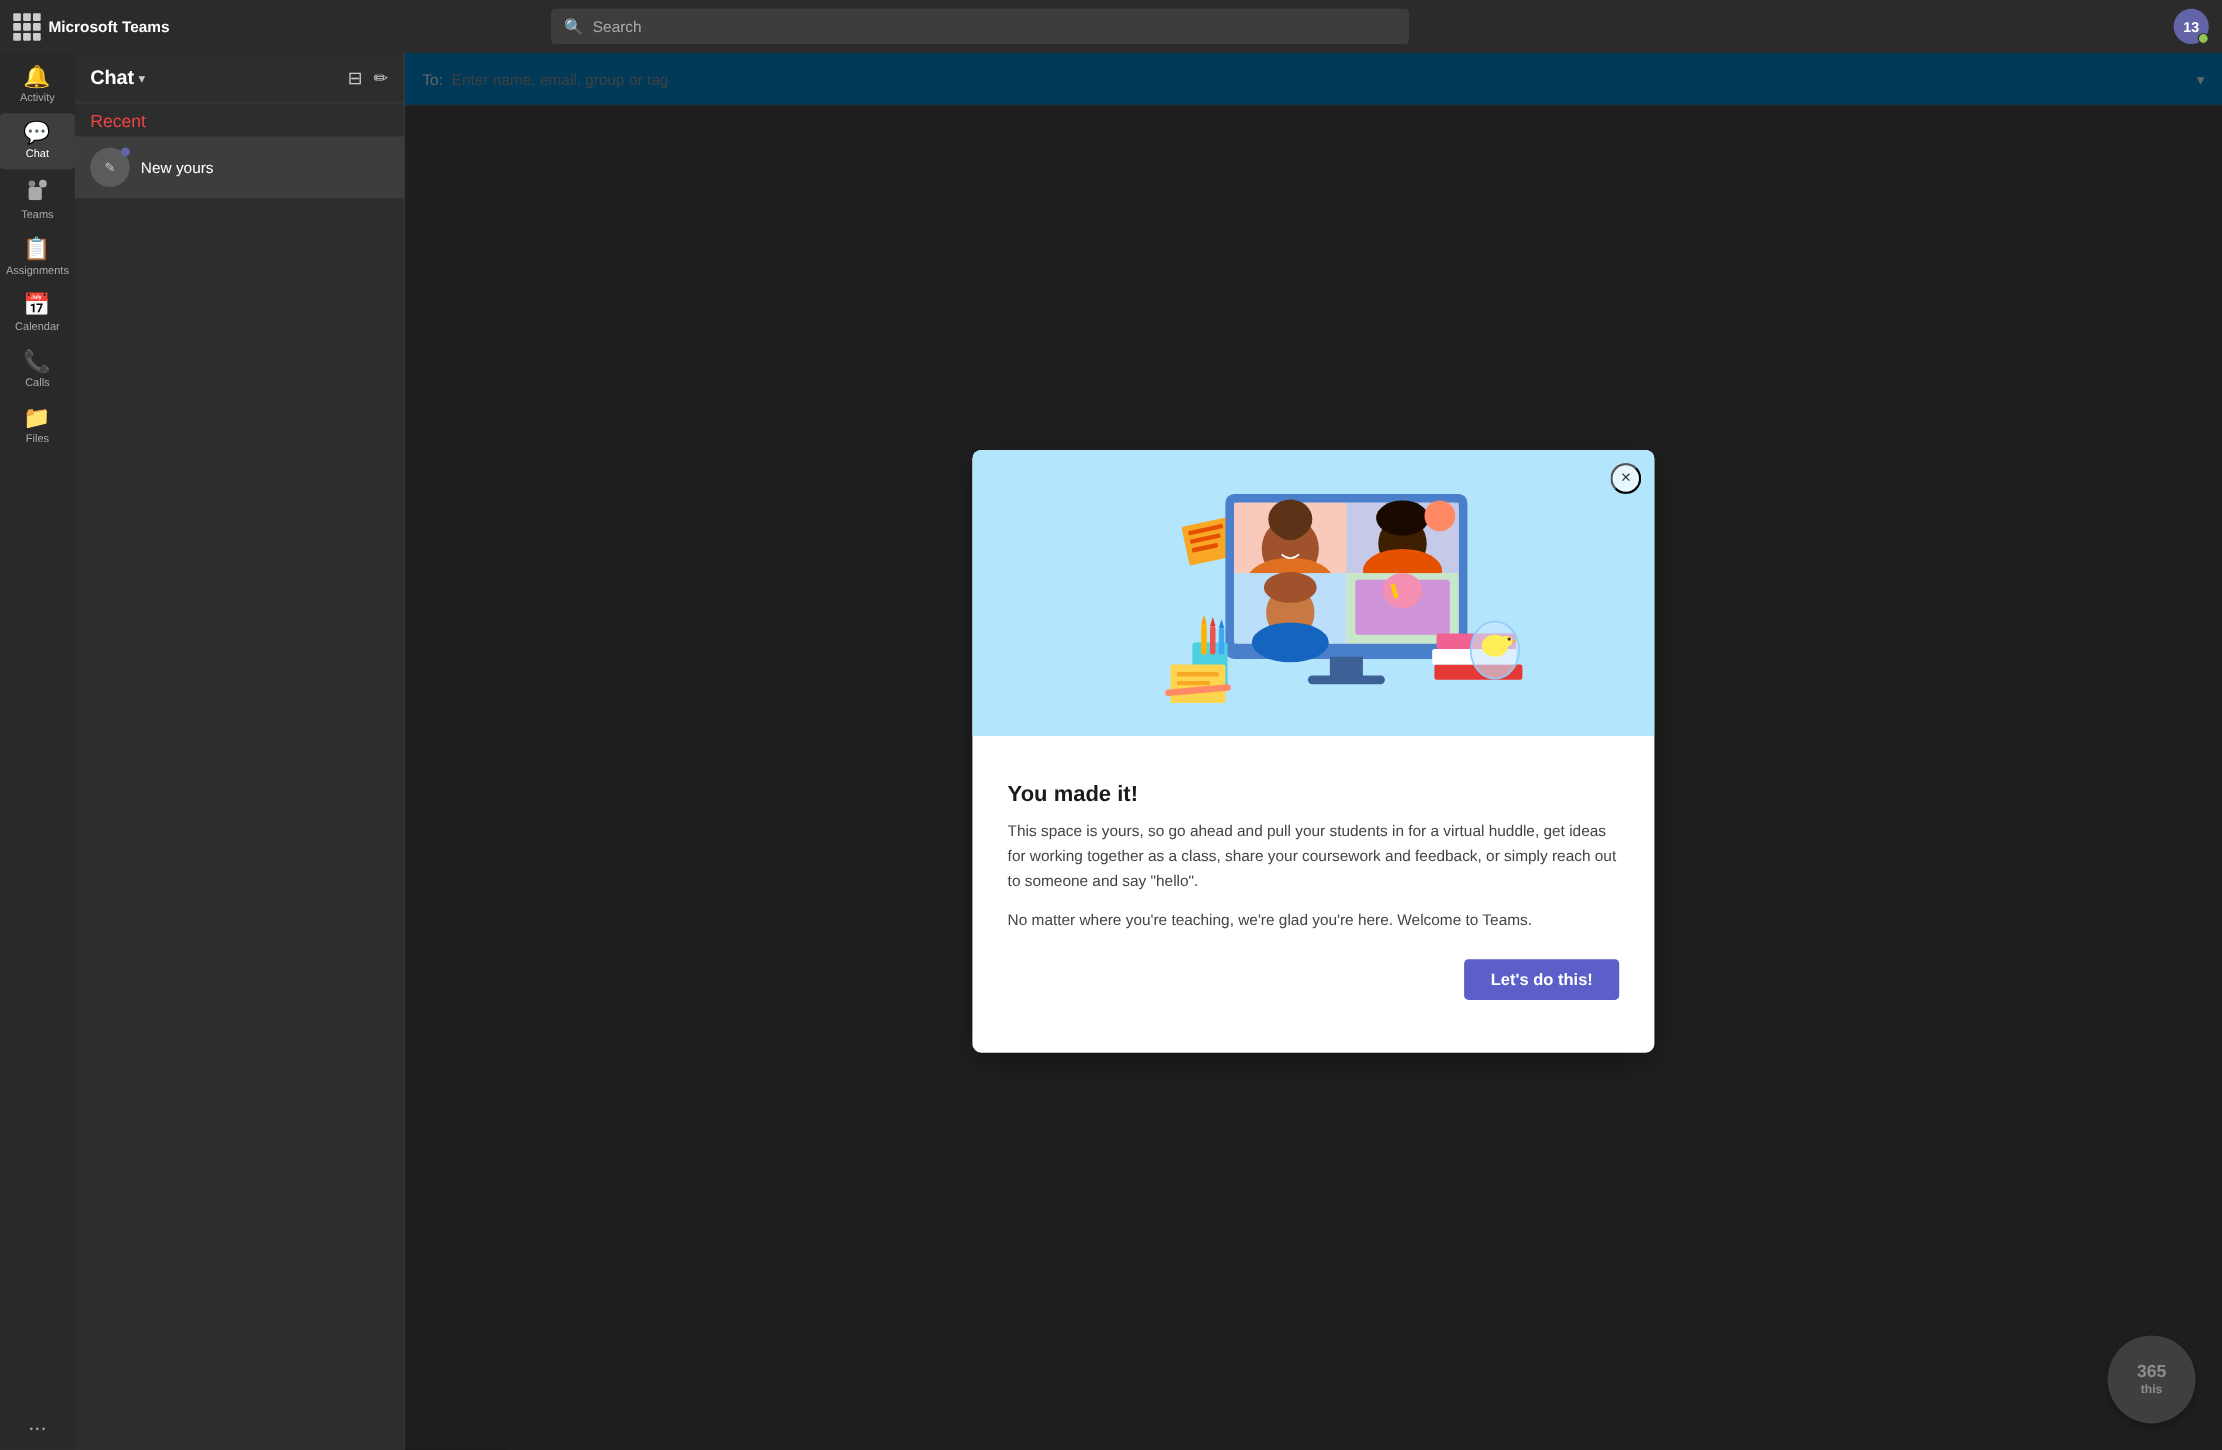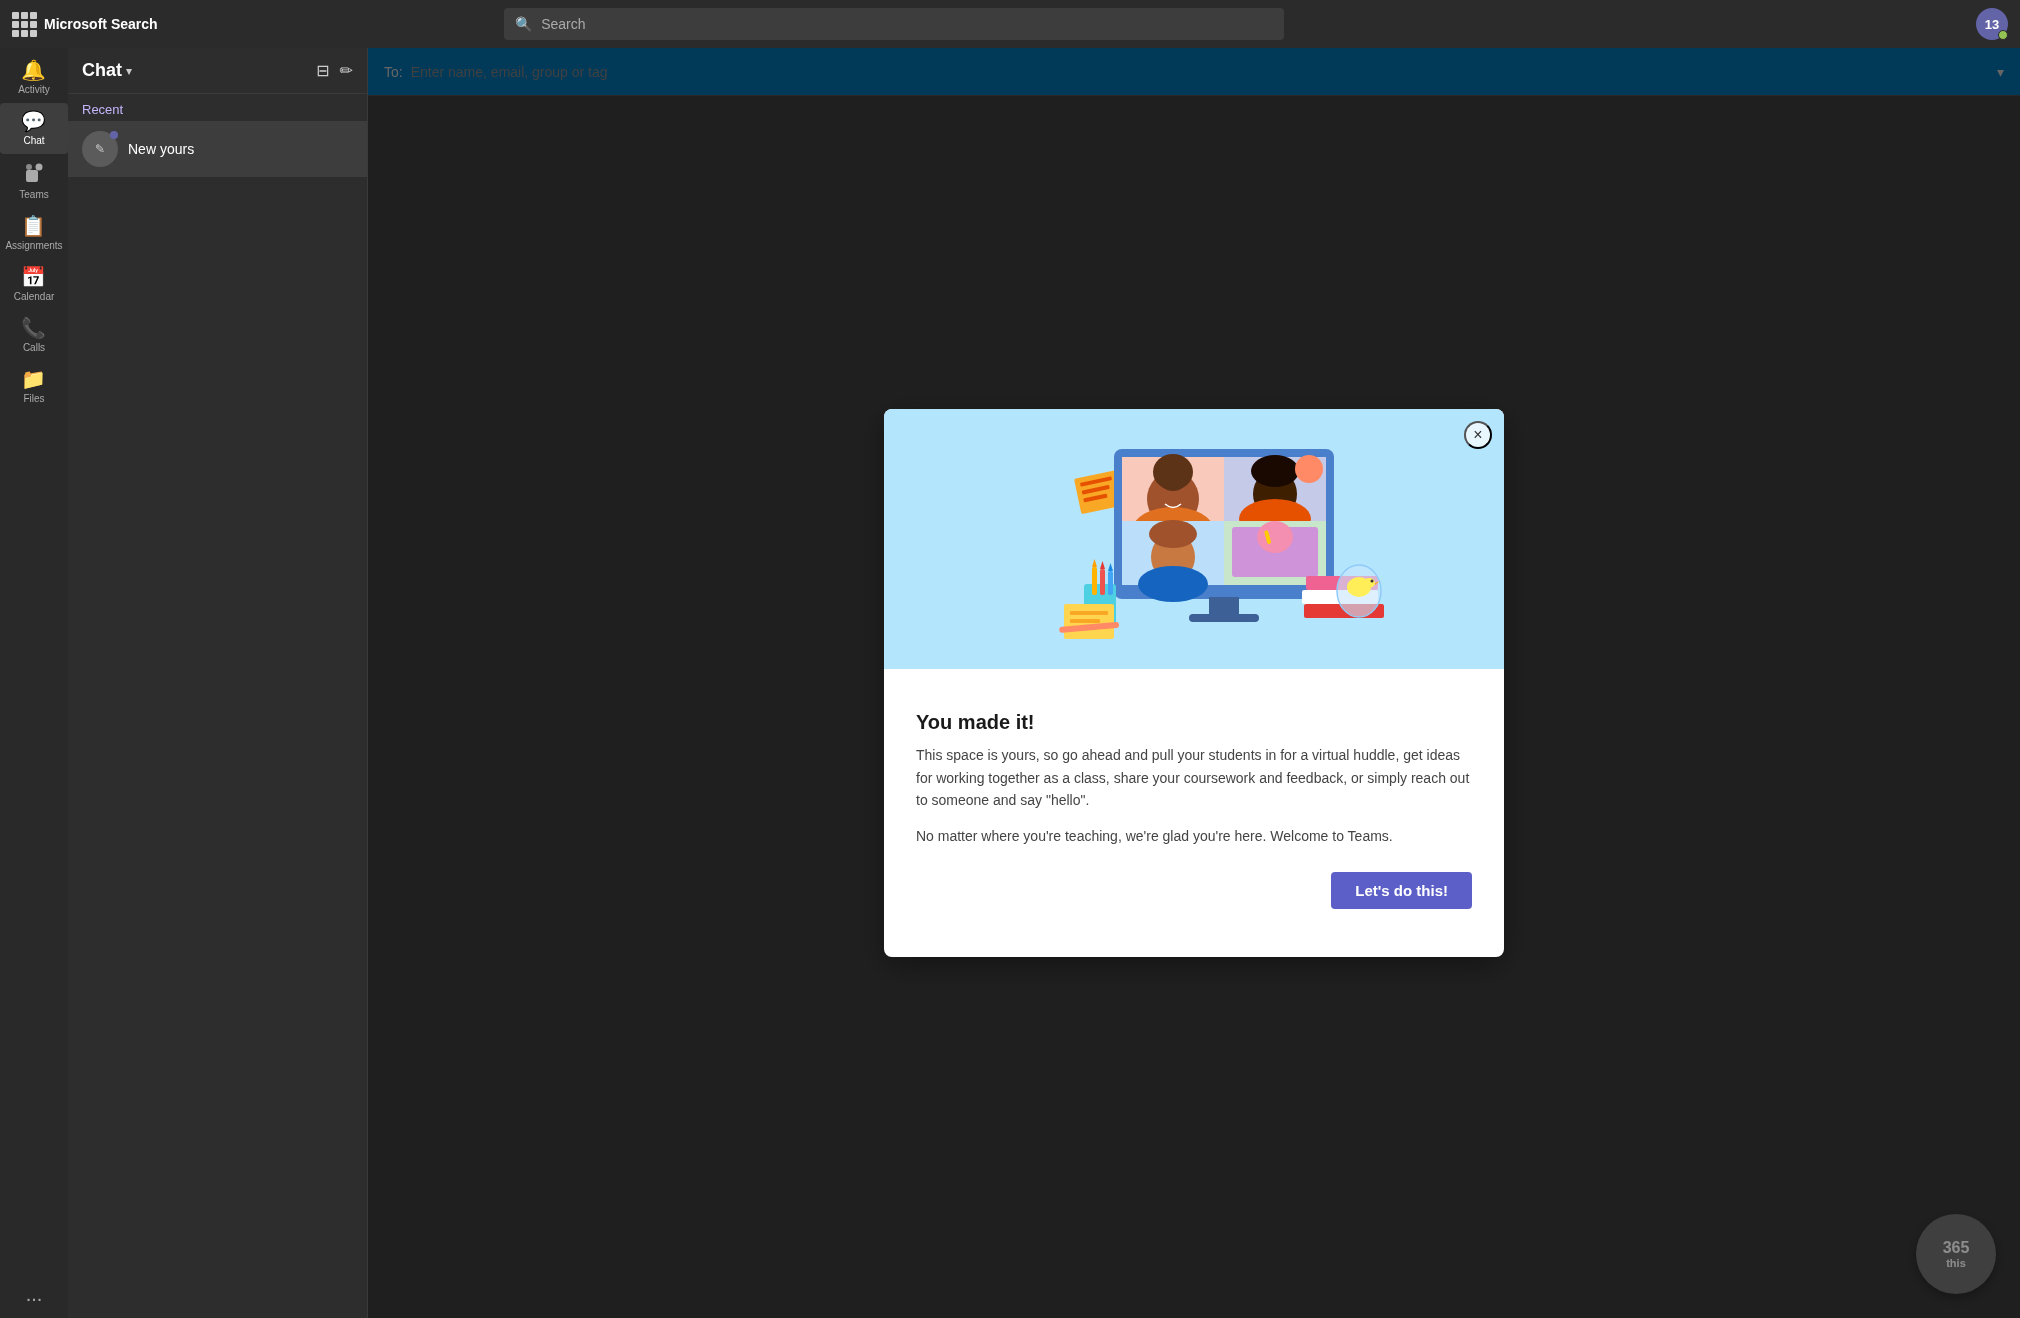--- a/index.html
+++ b/index.html
@@ -138,22 +138,22 @@
     .chat-panel-title {
       font-size: 18px;
       font-weight: 700;
       color: #fff;
       margin-right: 4px;
     }
     .chat-panel-chevron { color: #ccc; font-size: 12px; cursor: pointer; }
     .chat-actions { margin-left: auto; display: flex; gap: 10px; }
     .chat-actions span { color: #ccc; font-size: 16px; cursor: pointer; }
     .chat-section-label {
-      font-size: 13px;
-      color: #c4b5fd;
+      font-size: 16px;
+      color: #ef4444;
       padding: 8px 14px 4px;
     }
     .chat-list-item {
       display: flex;
       align-items: center;
       padding: 10px 14px;
       cursor: pointer;
       background: rgba(255,255,255,0.08);
     }
     .chat-avatar {
@@ -302,21 +302,21 @@
     <span></span>
       <span></span>
       <span></span>
     <span></span>
       <span></span>
       <span></span>
     <span></span>
       <span></span>
       <span></span>
   </div>
-  <span class="title-bar-app-name">Microsoft Search</span>
+  <span class="title-bar-app-name">Microsoft Teams</span>
   <div class="search-bar">
     <span class="search-icon">🔍</span>
     <input type="text" placeholder="Search" style="">
   </div>
   <div class="avatar-circle">
     <span>13</span>
     <span class="badge"></span>
   </div>
 </div>
 

